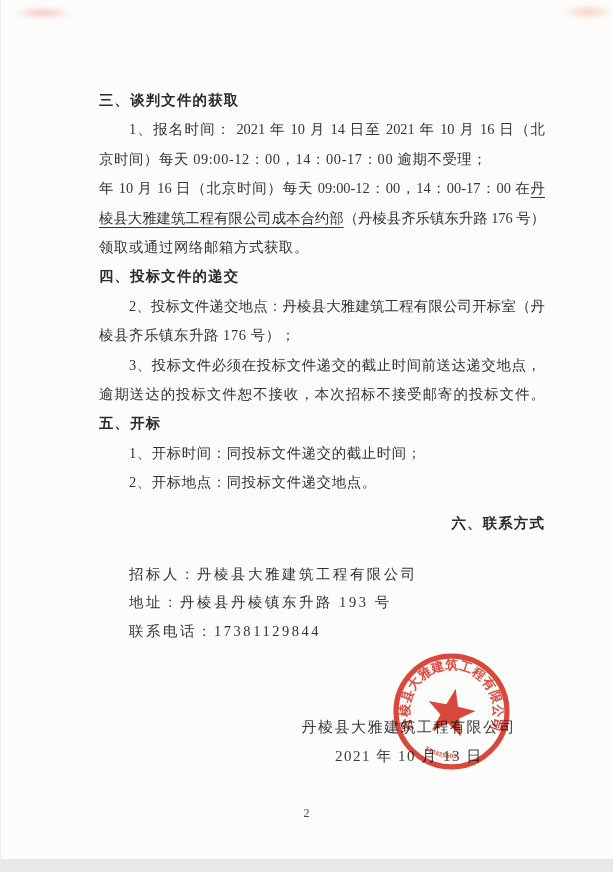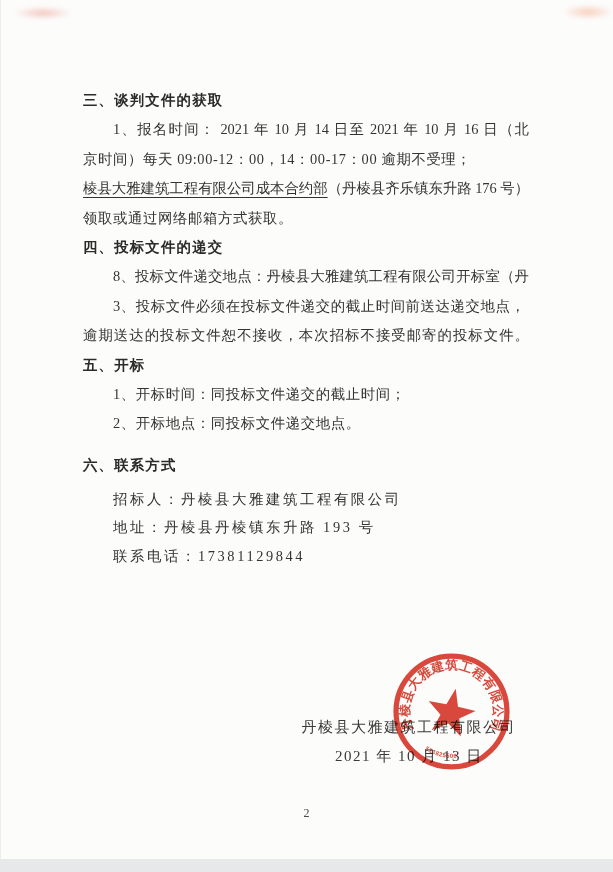--- a/index.html
+++ b/index.html
@@ -29,21 +29,21 @@
   }
   .smudge.left{
     left:14px;top:7px;width:58px;height:12px;
     background:radial-gradient(ellipse at center, rgba(233,124,108,.45), rgba(233,124,108,0) 72%);
   }
   .smudge.right{
     left:563px;top:5px;width:50px;height:14px;
     background:radial-gradient(ellipse at center, rgba(244,158,120,.5), rgba(244,158,120,0) 72%);
   }
   .content{
-    position:absolute;left:83px;top:86px;width:446px;
+    position:absolute;left:99px;top:86px;width:446px;
   }
   .line{
     font-size:14.4px;
     line-height:29.4px;
     height:29.4px;
     color:#333;
     letter-spacing:.6px;
     white-space:nowrap;
   }
   .line.indent{padding-left:30px;font-family:Liberation Serif, serif;}
@@ -58,21 +58,21 @@
     color:#2b2b2b;
     letter-spacing:1.2px;
   }
   .u{
     text-decoration:underline;
     text-underline-offset:4px;
   }
   
   .sec-3 .heading{margin-top:12px;}
   .sec-3 .line{line-height:28.4px;height:28.4px;letter-spacing:2.6px;}
-  .sec-3 .line.heading{letter-spacing:1.2px;margin-bottom:6px;}
+  .sec-3 .line.heading{letter-spacing:1.2px;margin-bottom:22px;text-align:right;}
   .signature{
     position:absolute;top:713px;right:97px;
     text-align:center;
     font-size:15px;color:#3a3a3a;
     line-height:29px;
     letter-spacing:1.5px;
     white-space:nowrap;
   }
   .seal{
     position:absolute;left:391px;top:651px;
@@ -98,26 +98,28 @@
 <div class="page">
   <div class="sheet"></div>
   <div class="smudge left"></div>
   <div class="smudge right"></div>
 
   <div class="content">
       <section class="doc-section sec-0">
         <div class="line heading">三、谈判文件的获取</div>
         <div class="line indent justify"><span>1、报名时间： 2021 年 10 月 14 日至 2021 年 10 月 16 日（北</span></div>
         <div class="line"><span>京时间）每天 09:00-12：00，14：00-17：00 逾期不受理；</span></div>
+        <div class="line justify"><span>年 10 月 16 日（北京时间）每天 09:00-12：00，14：00-17：00 在</span><span class="u">丹</span></div>
         <div class="line justify"><span class="u">棱县大雅建筑工程有限公司成本合约部</span><span>（丹棱县齐乐镇东升路 176 号）</span></div>
         <div class="line"><span>领取或通过网络邮箱方式获取。</span></div>
       </section>
       <section class="doc-section sec-1">
         <div class="line heading">四、投标文件的递交</div>
-        <div class="line indent justify"><span>8、投标文件递交地点：丹棱县大雅建筑工程有限公司开标室（丹</span></div>
+        <div class="line indent justify"><span>2、投标文件递交地点：丹棱县大雅建筑工程有限公司开标室（丹</span></div>
+        <div class="line"><span>棱县齐乐镇东升路 176 号）；</span></div>
         <div class="line indent"><span>3、投标文件必须在投标文件递交的截止时间前送达递交地点，</span></div>
         <div class="line justify"><span>逾期送达的投标文件恕不接收，本次招标不接受邮寄的投标文件。</span></div>
       </section>
       <section class="doc-section sec-2">
         <div class="line heading">五、开标</div>
         <div class="line indent"><span>1、开标时间：同投标文件递交的截止时间；</span></div>
         <div class="line indent"><span>2、开标地点：同投标文件递交地点。</span></div>
       </section>
       <section class="doc-section sec-3">
         <div class="line heading">六、联系方式</div>

